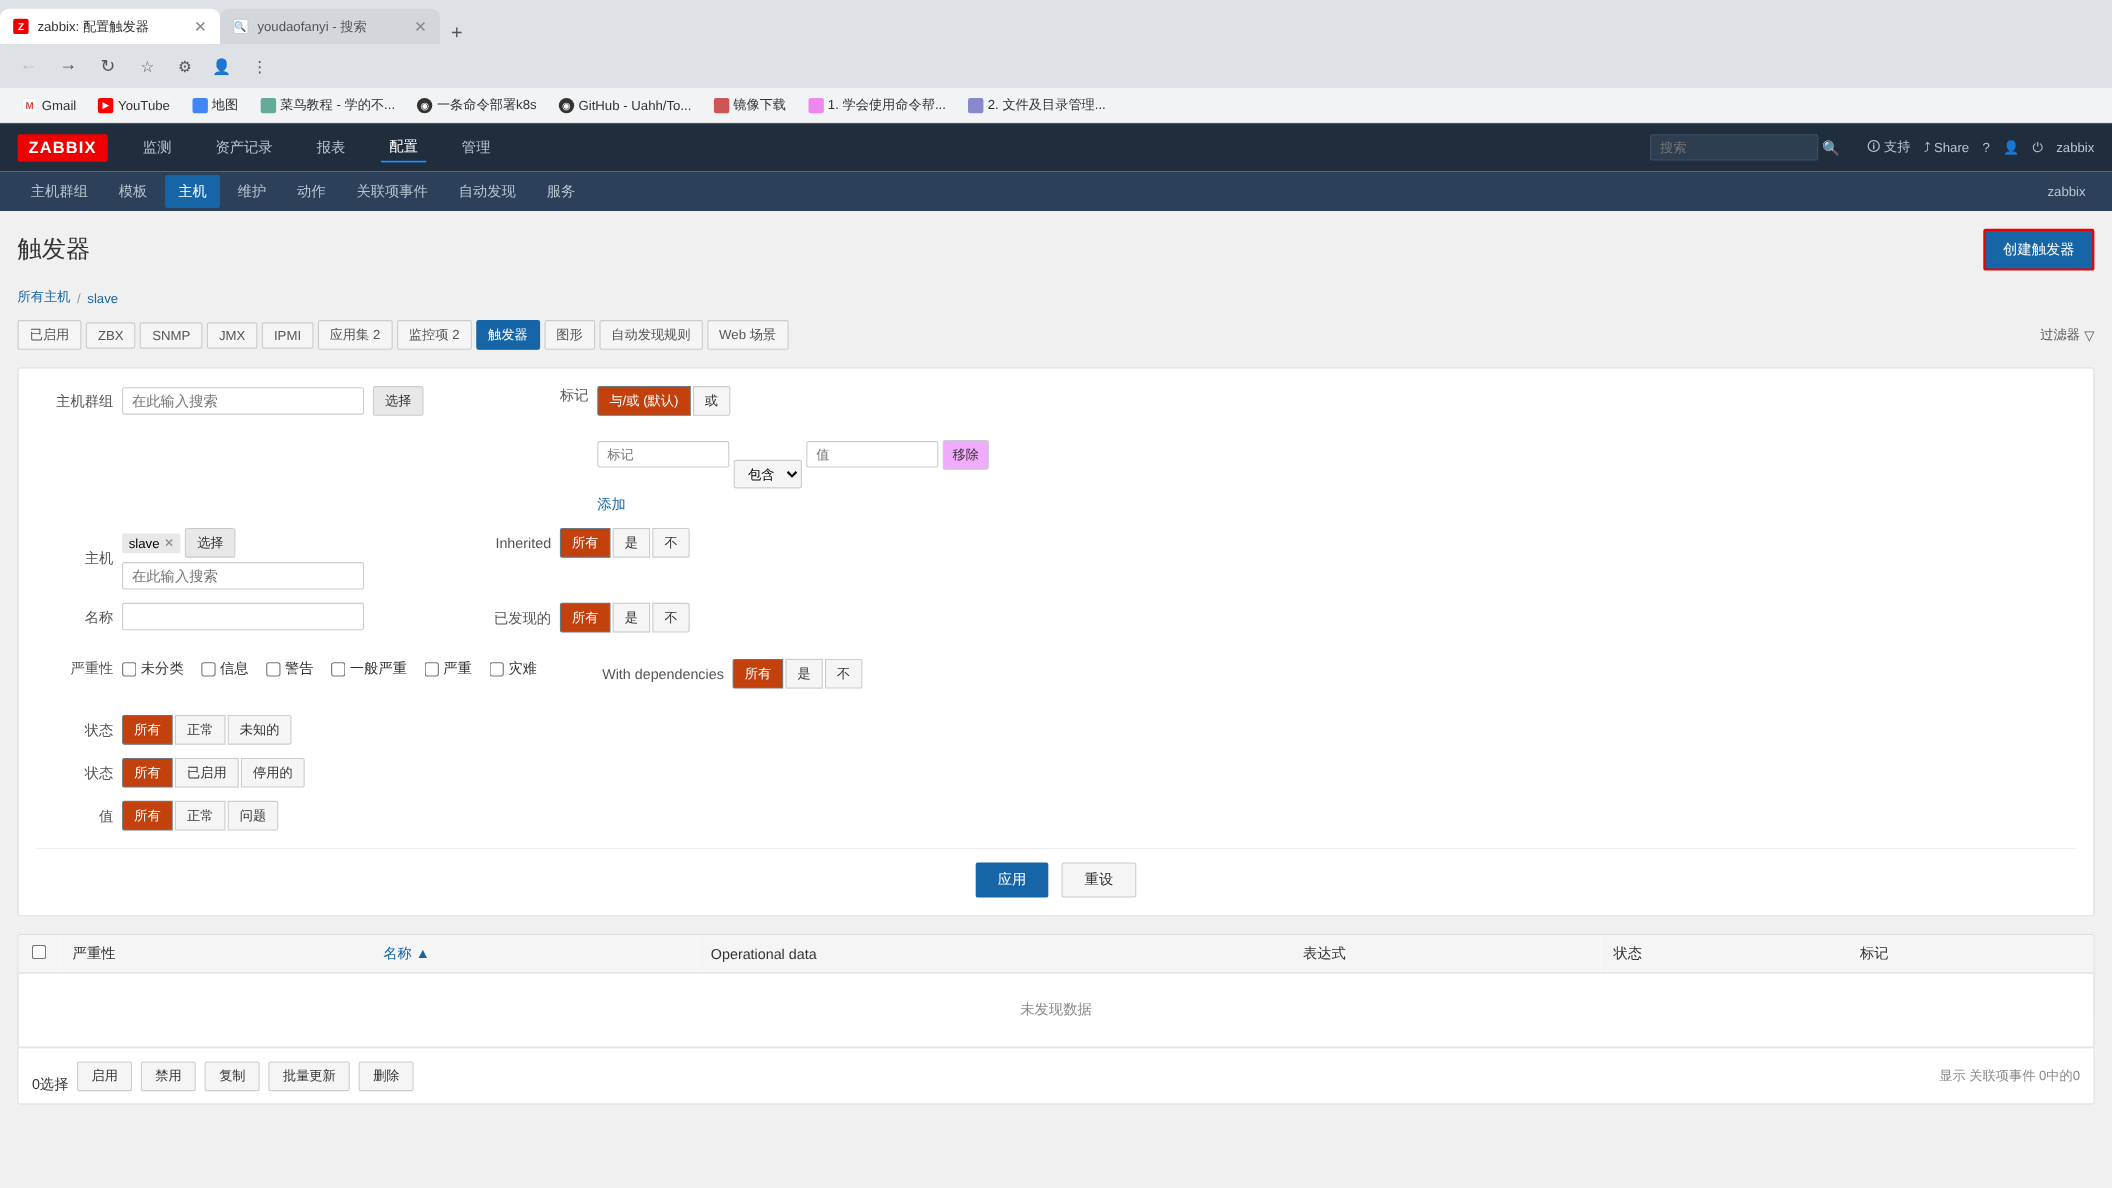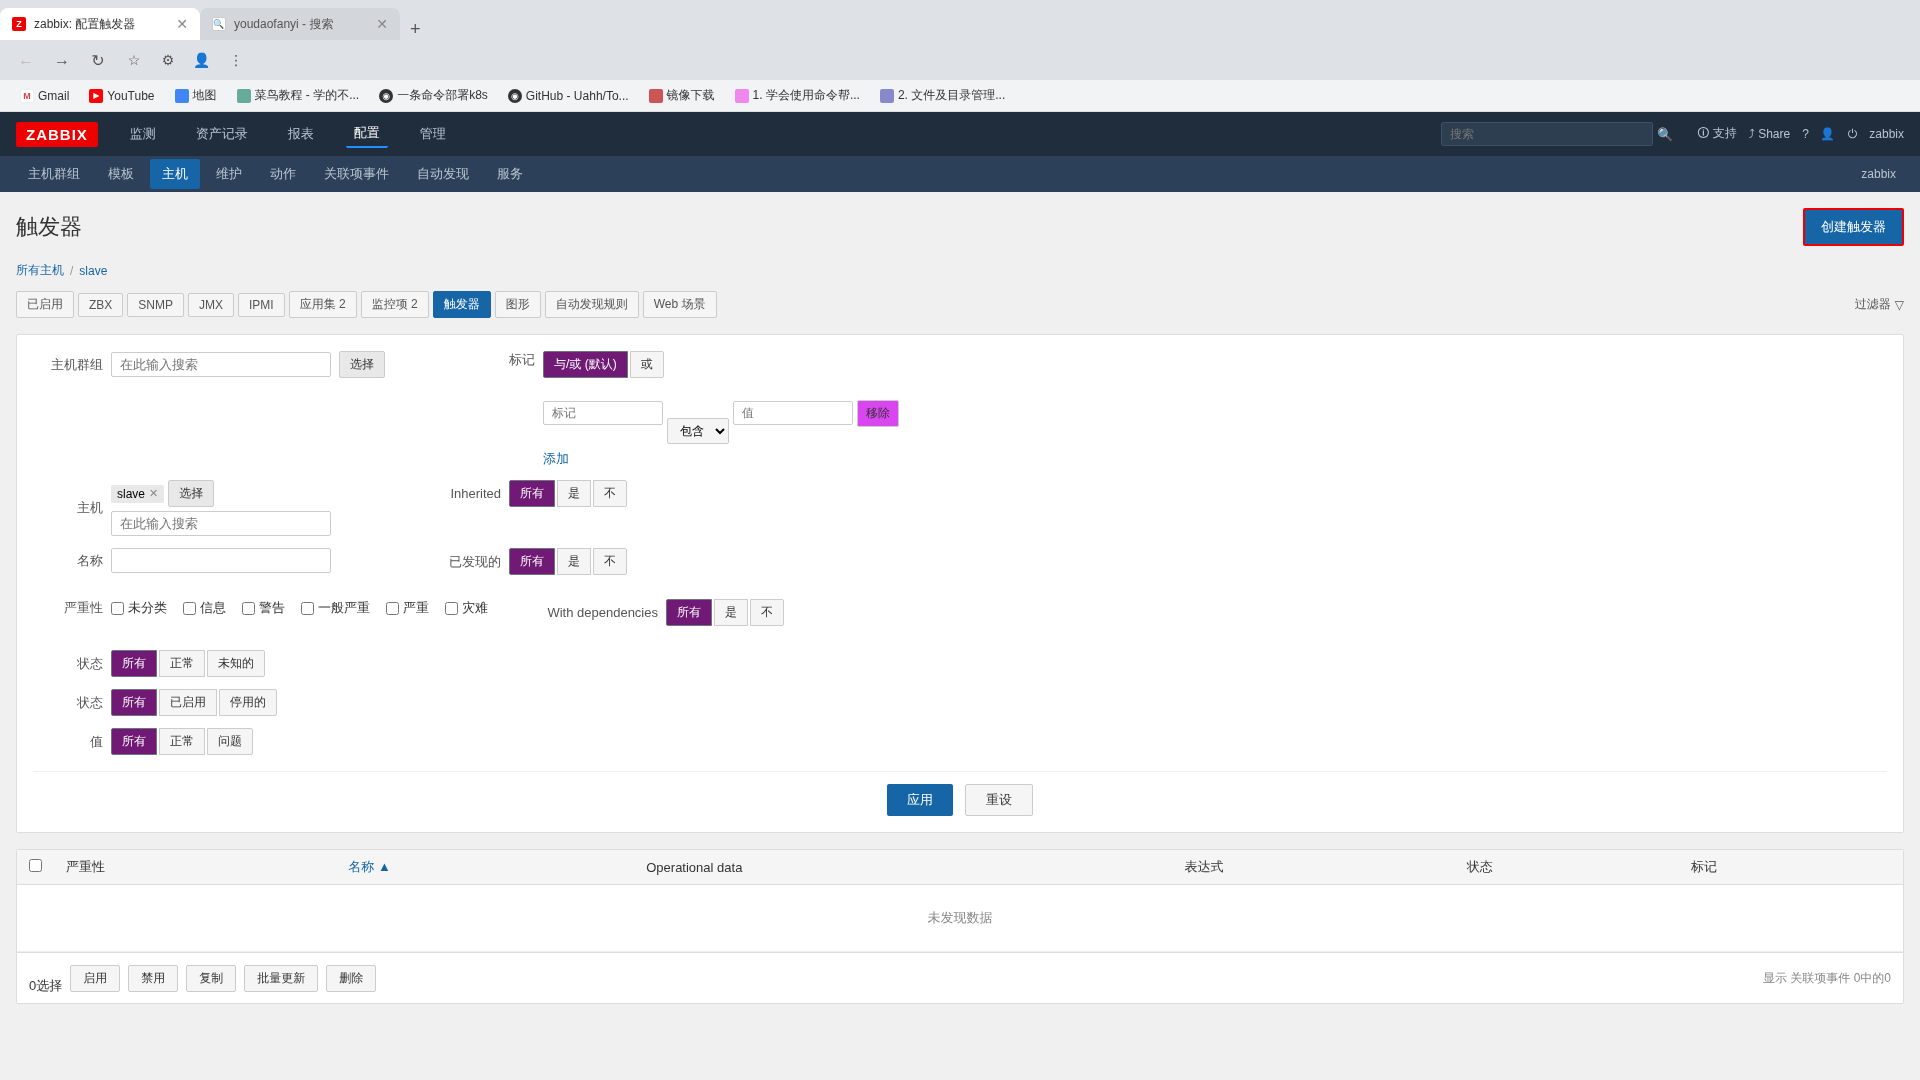--- a/index.html
+++ b/index.html
@@ -85,36 +85,36 @@
     .filter-label-wide { width: 110px; }
     .filter-input { border: 1px solid #ccc; padding: 4px 8px; font-size: 13px; border-radius: 2px; color: #333; outline: none; }
     .filter-input.search-input { width: 220px; color: #999; }
     .filter-select-btn { background: #e8e8e8; border: 1px solid #ccc; padding: 4px 10px; font-size: 12px; border-radius: 2px; cursor: pointer; color: #333; }
     .tag-chip { background: #e8e8e8; border-radius: 2px; padding: 2px 6px; font-size: 12px; display: inline-flex; align-items: center; gap: 4px; }
     .tag-chip .chip-x { cursor: pointer; color: #888; font-size: 11px; }
 
     
     .btn-group { display: flex; gap: 2px; }
     .btn-group-btn { padding: 4px 10px; font-size: 12px; border: 1px solid #ccc; cursor: pointer; background: #f5f5f5; color: #333; }
-    .btn-group-btn.active { background: #701a75; color: #fff; border-color: #6c757d; }
+    .btn-group-btn.active { background: #c2410c; color: #fff; border-color: #6c757d; }
     .btn-group-btn:first-child { border-radius: 2px 0 0 2px; }
     .btn-group-btn:last-child { border-radius: 0 2px 2px 0; }
 
     .checkbox-group { display: flex; flex-wrap: wrap; gap: 8px 16px; }
     .checkbox-item { display: flex; align-items: center; gap: 4px; font-size: 13px; color: #333; cursor: pointer; }
     .checkbox-item input { cursor: pointer; }
 
     
     .tag-row { display: flex; align-items: flex-start; gap: 8px; }
 
     .tag-condition-row { display: flex; align-items: center; gap: 4px; margin-top: 4px; }
     .tag-condition-input { border: 1px solid #ccc; padding: 4px 8px; font-size: 12px; border-radius: 2px; width: 120px; }
     .tag-condition-select { border: 1px solid #ccc; padding: 4px 8px; font-size: 12px; border-radius: 2px; background: #f5f5f5; cursor: pointer; margin-top: 36px; }
     .tag-condition-value { border: 1px solid #ccc; padding: 4px 8px; font-size: 12px; border-radius: 2px; width: 120px; }
-    .tag-remove-btn { background: #d946ef; border: 1px solid #ccc; padding: 4px 8px; font-size: 12px; border-radius: 2px; cursor: pointer; color: #333; }
+    .tag-remove-btn { background: #f0abfc; border: 1px solid #ccc; padding: 4px 8px; font-size: 12px; border-radius: 2px; cursor: pointer; color: #333; }
     .add-link { color: #1565a7; font-size: 13px; cursor: pointer; text-decoration: none; text-align: center; }
 
     
     .action-row { display: flex; justify-content: center; gap: 12px; margin-top: 16px; padding-top: 12px; border-top: 1px solid #eee; }
     .apply-btn { background: #1565a7; color: white; border: none; padding: 6px 20px; font-size: 13px; border-radius: 2px; cursor: pointer; }
     .reset-btn { background: #f5f5f5; color: #333; border: 1px solid #ccc; padding: 6px 20px; font-size: 13px; border-radius: 2px; cursor: pointer; }
 
     
     .table-container { background: #fff; border: 1px solid #ddd; border-radius: 2px; }
     .data-table { width: 100%; border-collapse: collapse; }
@@ -207,21 +207,21 @@
 <div class="zabbix-app">
 
   <div class="zabbix-topnav">
     <div class="zabbix-logo">ZABBIX</div>
     <a class="topnav-item">监测</a>
     <a class="topnav-item">资产记录</a>
     <a class="topnav-item">报表</a>
     <a class="topnav-item active">配置</a>
     <a class="topnav-item">管理</a>
     <div class="topnav-search">
-      <input type="text" style="background: rgb(44, 62, 80); border: 1px solid rgb(61, 81, 102); color: rgb(204, 204, 204); padding: 4px 8px; border-radius: 2px; font-size: 12px; width: 212px; outline: none;" placeholder="搜索">
+      <input type="text" style="background: rgb(44, 62, 80); border: 1px solid rgb(61, 81, 102); color: rgb(204, 204, 204); padding: 4px 8px; border-radius: 2px; font-size: 12px; width: 153px; outline: none;" placeholder="搜索">
       <span style="color:#888; margin-left:4px; cursor:pointer;">🔍</span>
     </div>
     <div class="topnav-right">
       <span>🛈 支持</span>
       <span>⤴ Share</span>
       <span>?</span>
       <span>👤</span>
       <span>⏻</span>
       <span style="color:#b8c5d0;">zabbix</span>
     </div>

